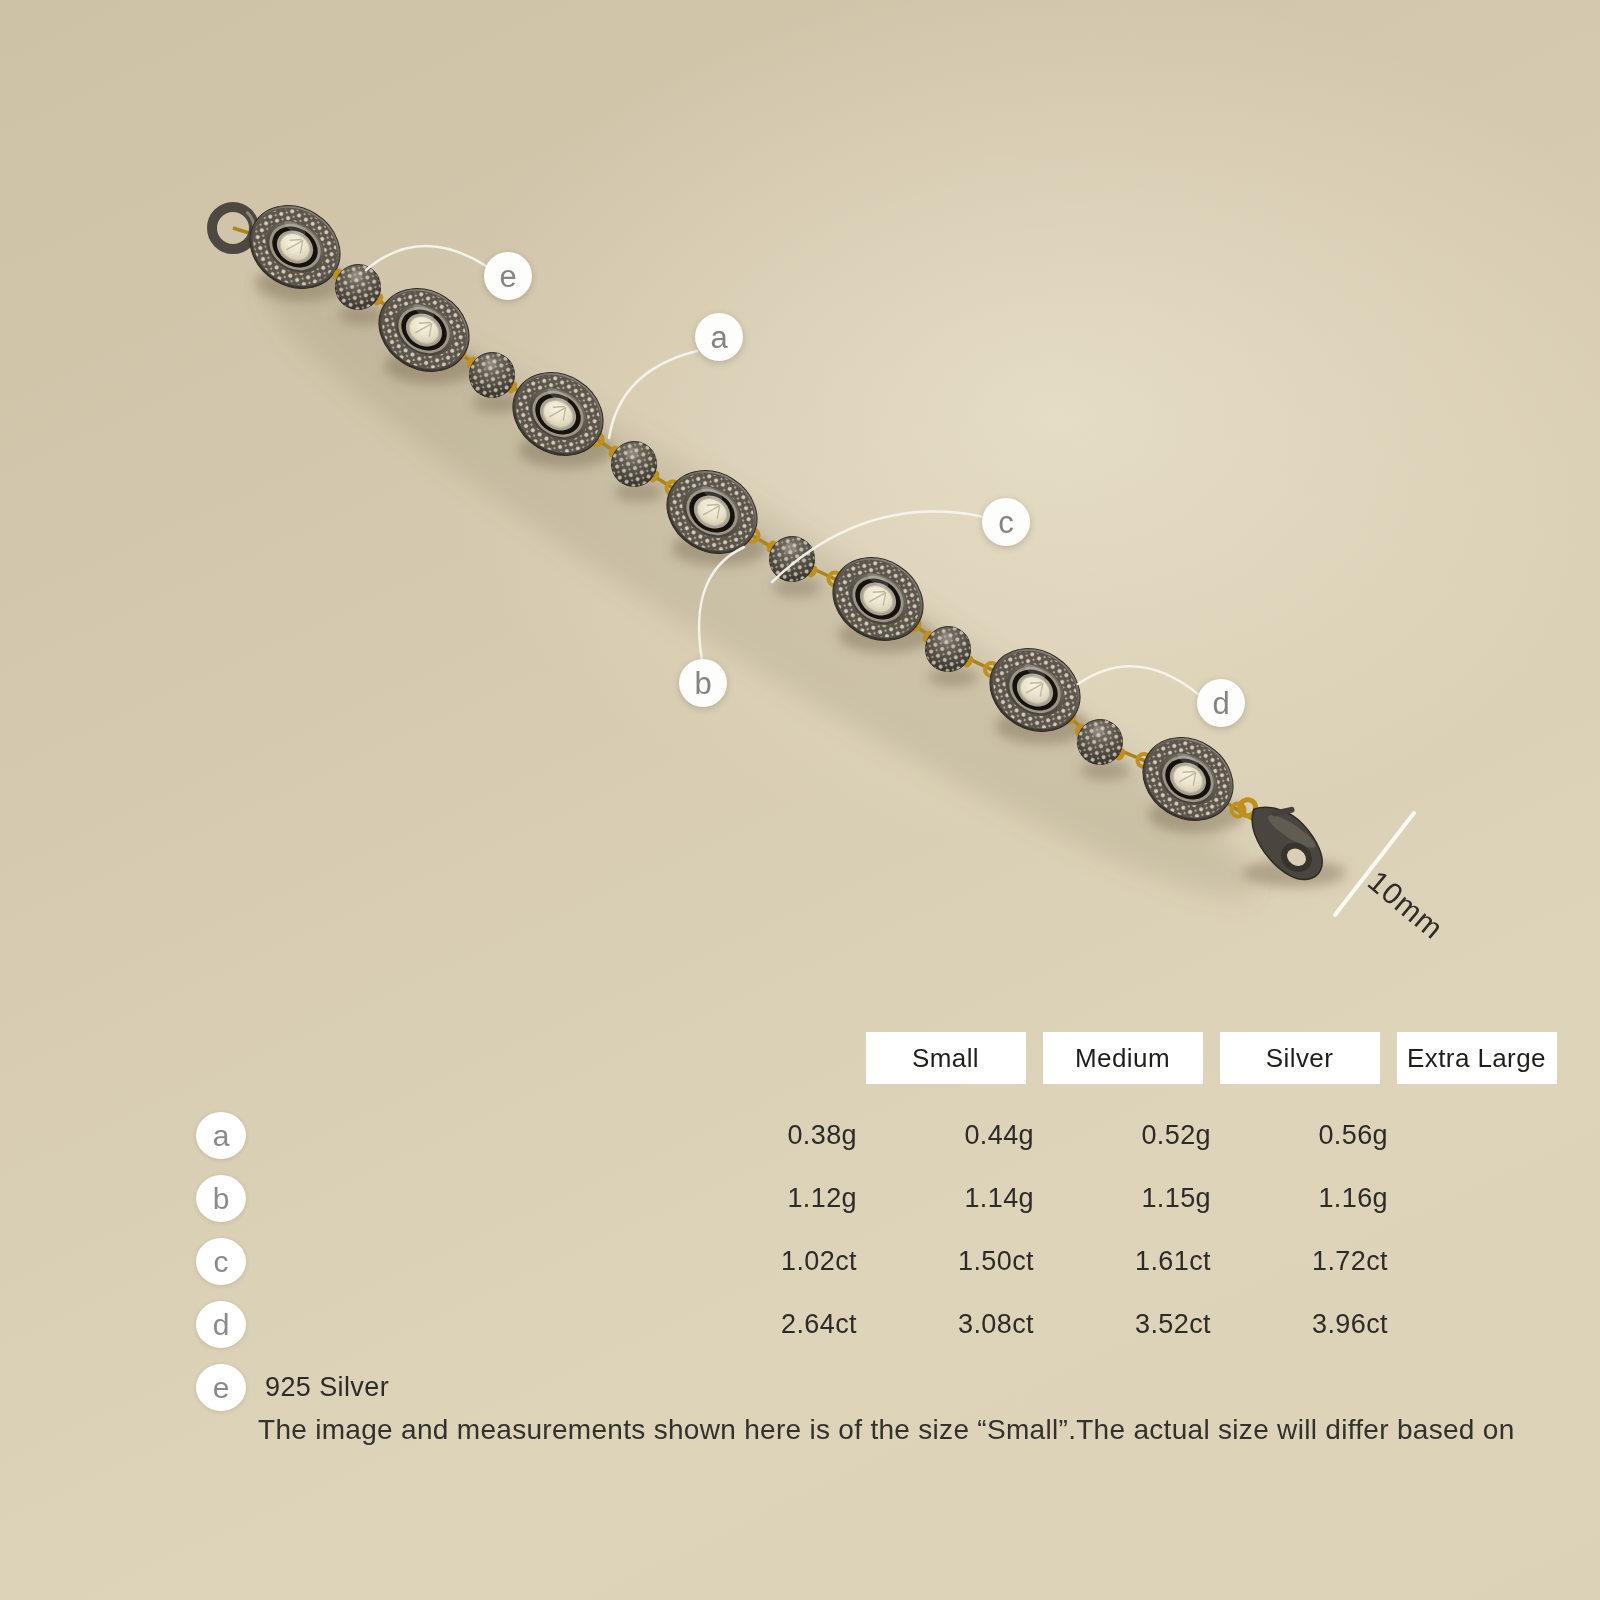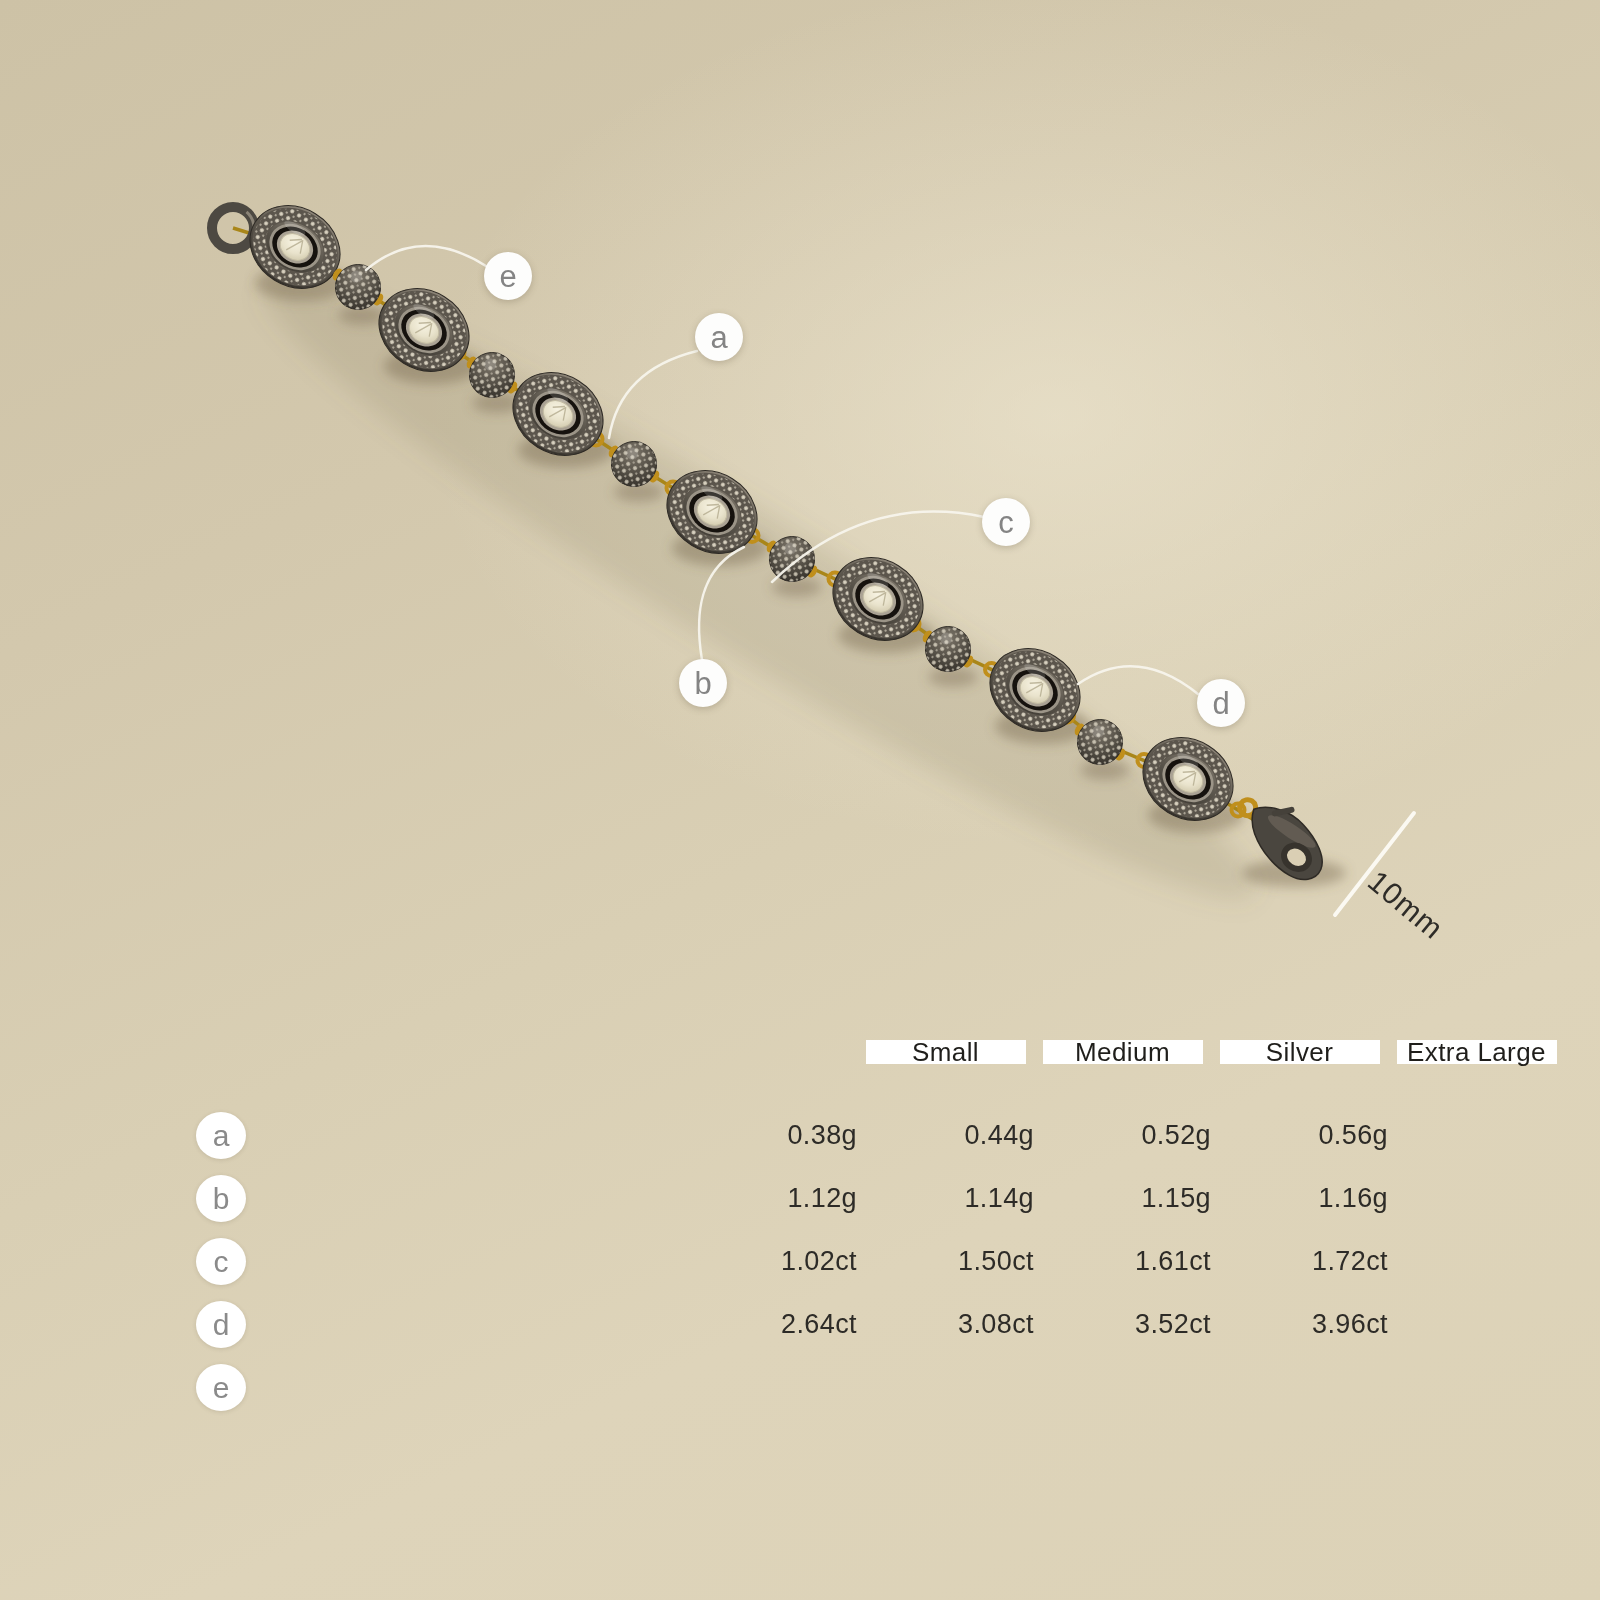--- a/index.html
+++ b/index.html
@@ -19,21 +19,21 @@
     font-size:31px;color:#848484;line-height:1;
   }
   .measure-label{
     position:absolute;left:1383px;top:864px;font-size:30px;color:#2e2c28;
     letter-spacing:1px;transform:rotate(40deg);transform-origin:0 0;white-space:nowrap;
   }
   .spec-table{position:absolute;left:196px;top:1032px;width:1369px;}
   .grid-row{display:grid;grid-template-columns:61px 600px 177px 177px 177px 177px;align-items:center;}
   .header-row{height:40px;margin-bottom:32px;}
   .size-box{
-    width:160px;height:24px;background:#ffffff;margin:0 auto;
+    width:160px;height:52px;background:#ffffff;margin:0 auto;
     display:flex;align-items:center;justify-content:center;
     font-size:26px;color:#1f1e1b;letter-spacing:0.4px;
   }
   .data-row{height:63px;}
   .marker{
     width:50px;height:47px;border-radius:50%;background:#ffffff;
     display:flex;align-items:center;justify-content:center;
     font-size:30px;color:#8a8a8a;box-shadow:0 1px 4px rgba(95,84,60,0.18);
   }
   .row-label{padding-left:8px;font-size:27px;color:#2d2b27;letter-spacing:0.4px;}
@@ -297,23 +297,25 @@
     <div class="grid-row data-row">
       <div class="marker">d</div>
       <div class="cell-val">2.64ct</div>
       <div class="cell-val">3.08ct</div>
       <div class="cell-val">3.52ct</div>
       <div class="cell-val">3.96ct</div>
     </div>
 
     <div class="grid-row data-row">
       <div class="marker">e</div>
+      <div class="row-label">925 Silver</div>
       <div class="cell-val"></div>
       <div class="cell-val"></div>
       <div class="cell-val"></div>
       <div class="cell-val"></div>
     </div>
   </div>
 
   <div class="note">
+    <div>The image and measurements shown here is of the size “Small”.The actual size will differ based on</div>
   </div>
 
 </div>
 
 </body></html>

